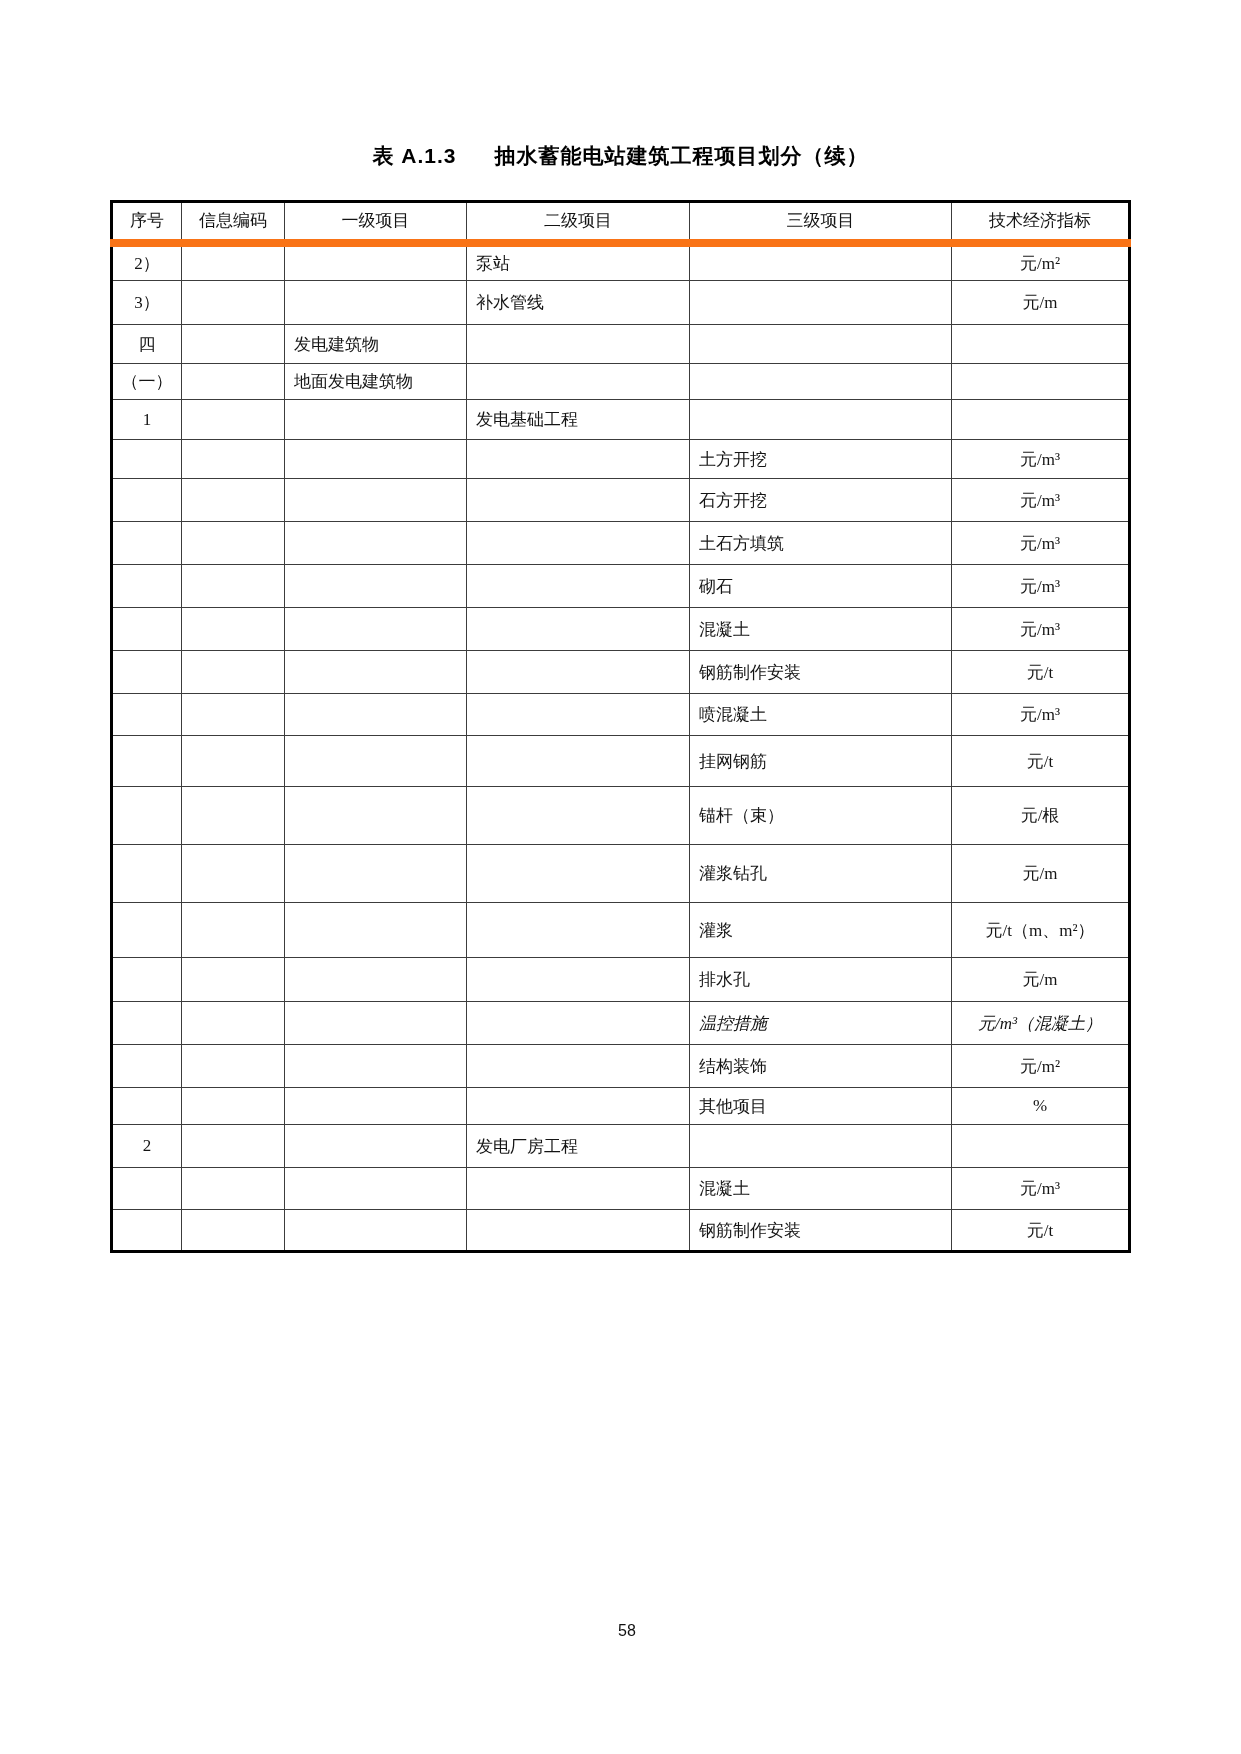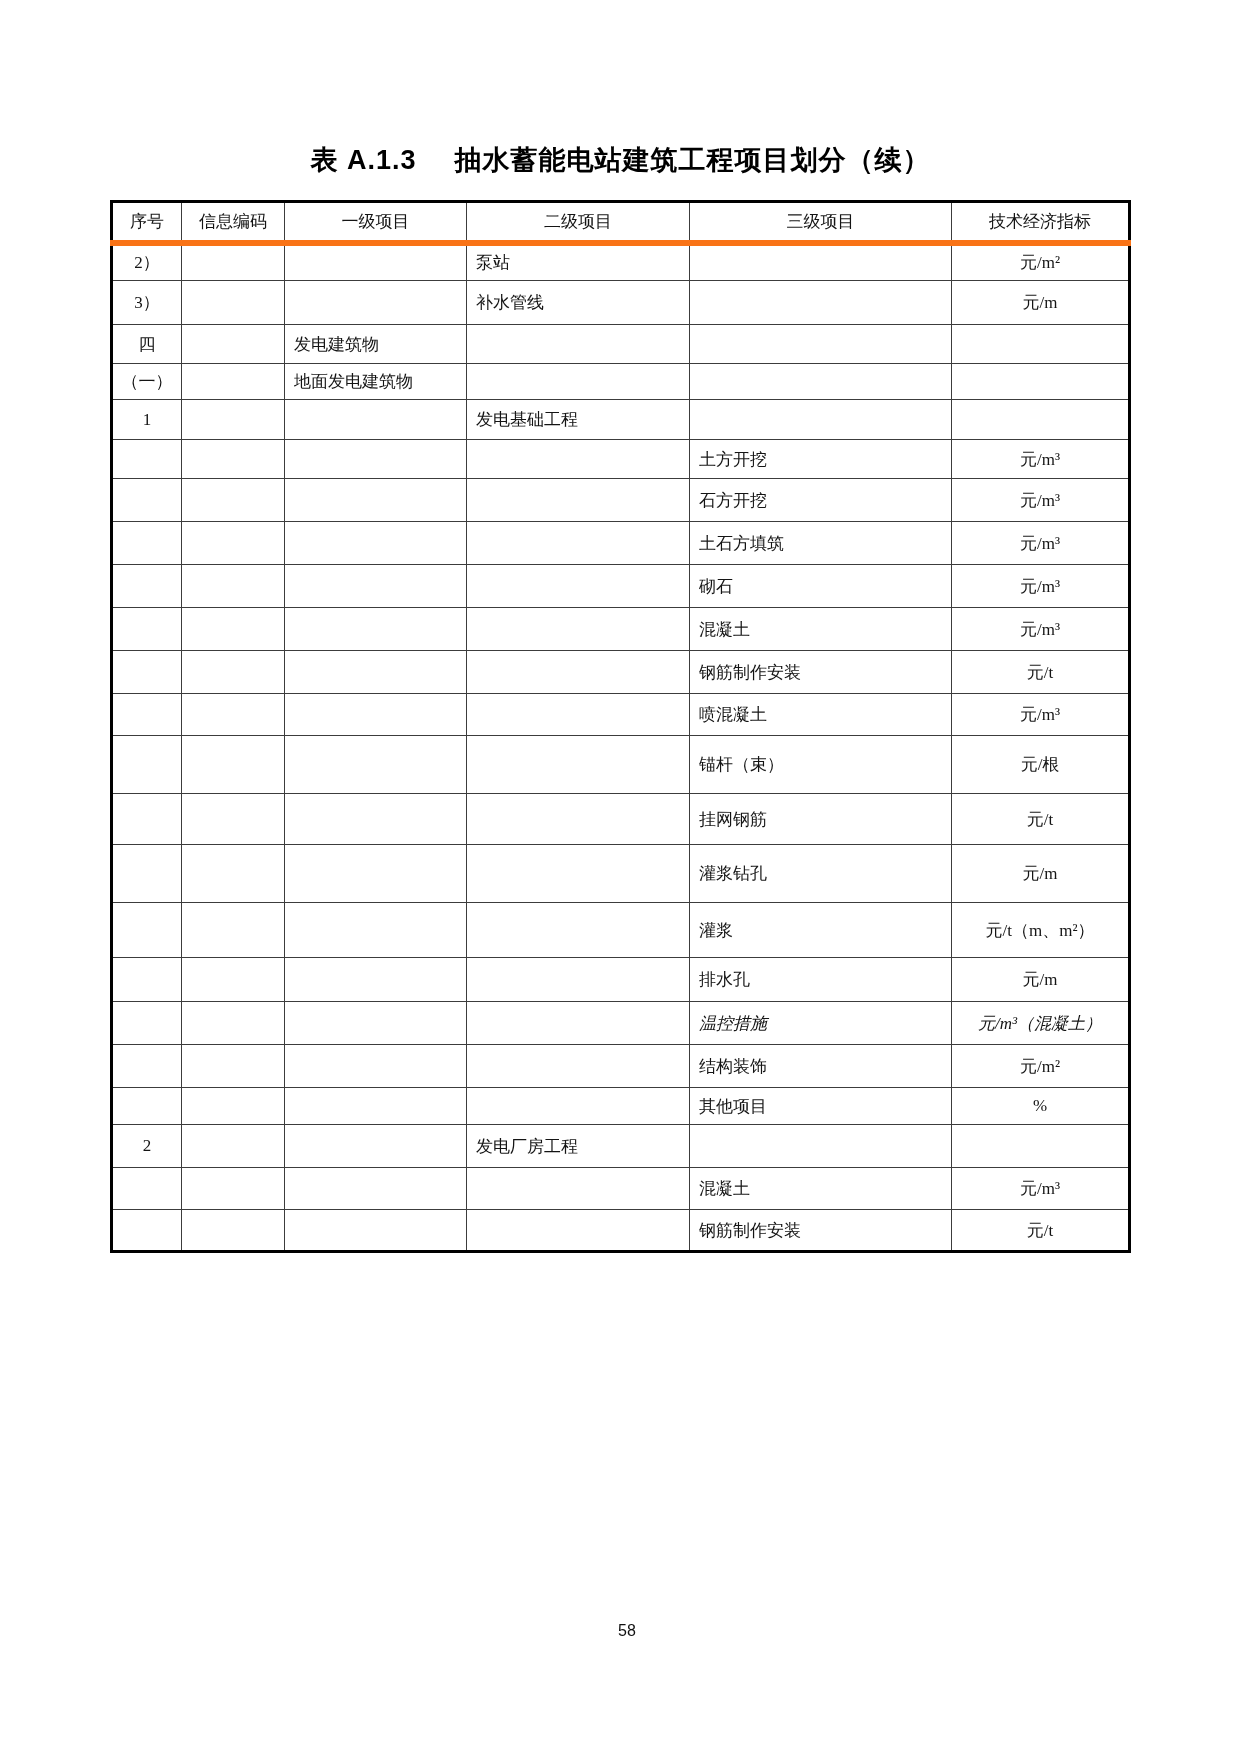--- a/index.html
+++ b/index.html
@@ -11,21 +11,21 @@
     font-family:"Liberation Serif","DejaVu Serif",serif;
     color:#141414;
     overflow:hidden;
   }
   .doc-title{
     position:absolute;
     top:142px;left:0;right:0;
     text-align:center;
     font-family:"Liberation Sans","DejaVu Sans",sans-serif;
     font-weight:bold;
-    font-size:27px;
+    font-size:21px;
     letter-spacing:1px;
     color:#000;
   }
   .doc-title .gap{display:inline-block;width:38px;}
   .data-table{
     position:absolute;
     left:110px;top:200px;
     width:1018px;
     border-collapse:collapse;
     table-layout:fixed;
@@ -36,21 +36,21 @@
     border:1px solid #3c3c3c;
     padding:0 6px;
     vertical-align:middle;
     overflow:hidden;
     white-space:nowrap;
   }
   .data-table thead tr{height:41px;}
   .data-table th{
     font-weight:normal;
     text-align:center;
-    border-bottom:6px solid #f97316;
+    border-bottom:8px solid #f97316;
   }
   td.c0,td.c1,td.c5{text-align:center;}
   td.c2,td.c3,td.c4{text-align:left;padding-left:9px;}
   .page-number{
     position:absolute;
     top:1622px;left:13px;right:0;
     text-align:center;
     font-family:"Liberation Sans","DejaVu Sans",sans-serif;
     font-size:16px;
     color:#111;
@@ -174,36 +174,36 @@
           <td class="c5">元/t</td>
         </tr>
         <tr style="height: 42px;">
           <td class="c0"></td>
           <td class="c1"></td>
           <td class="c2"></td>
           <td class="c3"></td>
           <td class="c4">喷混凝土</td>
           <td class="c5">元/m³</td>
         </tr>
+        <tr style="height: 51px;">
+          <td class="c0"></td>
+          <td class="c1"></td>
+          <td class="c2"></td>
+          <td class="c3"></td>
+          <td class="c4">挂网钢筋</td>
+          <td class="c5">元/t</td>
+        </tr>
         <tr style="height: 58px;">
           <td class="c0"></td>
           <td class="c1"></td>
           <td class="c2"></td>
           <td class="c3"></td>
           <td class="c4">锚杆（束）</td>
           <td class="c5">元/根</td>
         </tr>
-        <tr style="height: 51px;">
-          <td class="c0"></td>
-          <td class="c1"></td>
-          <td class="c2"></td>
-          <td class="c3"></td>
-          <td class="c4">挂网钢筋</td>
-          <td class="c5">元/t</td>
-        </tr>
         <tr style="height: 58px;">
           <td class="c0"></td>
           <td class="c1"></td>
           <td class="c2"></td>
           <td class="c3"></td>
           <td class="c4">灌浆钻孔</td>
           <td class="c5">元/m</td>
         </tr>
         <tr style="height: 55px;">
           <td class="c0"></td>

